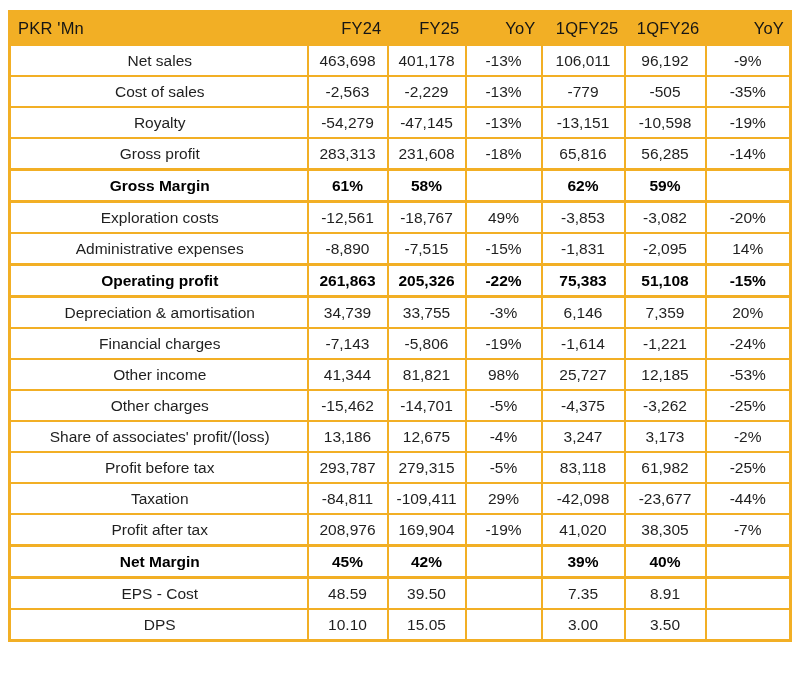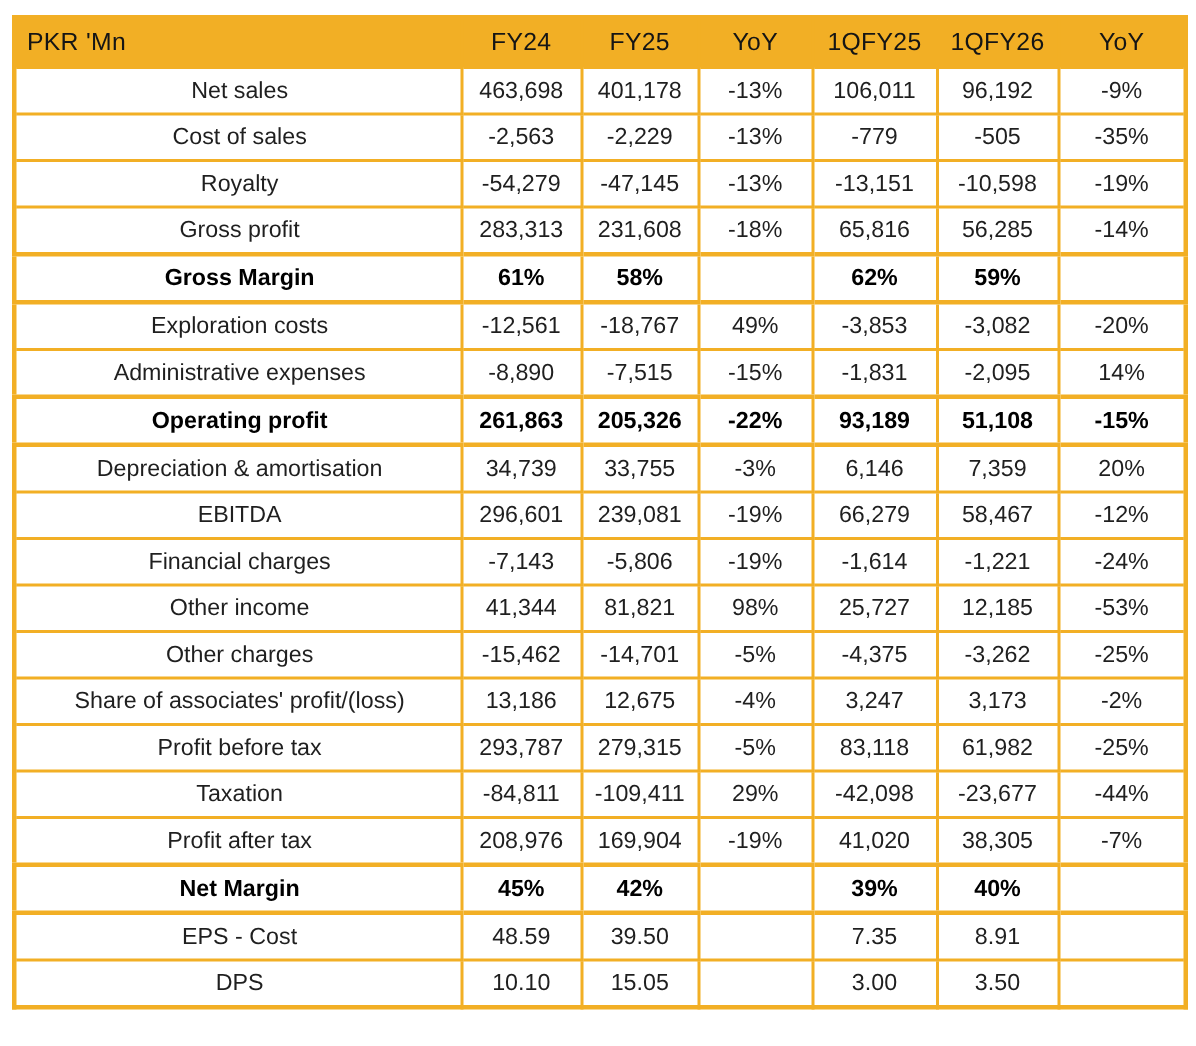--- a/index.html
+++ b/index.html
@@ -26,20 +26,21 @@
     color:#151515;
     font-weight:normal;
     font-size:16.5px;
     text-align:center;
     padding:6px 5px;
     border:2px solid var(--gold);
     letter-spacing:0.2px;
   }
   table.fin th + th{
     border-left:2px solid var(--gold-light);
+    text-align:right;
   }
   table.fin th.label{ text-align:left; padding-left:7px; }
   table.fin td{
     border:2px solid var(--gold);
     font-size:15.5px;
     text-align:center;
     padding:4px 5px;
     line-height:21px;
     background:#ffffff;
     white-space:nowrap;
@@ -141,43 +142,34 @@
           <td>-15%</td>
           <td>-1,831</td>
           <td>-2,095</td>
           <td>14%</td>
         </tr>
         <tr class="bold">
           <td class="label">Operating profit</td>
           <td>261,863</td>
           <td>205,326</td>
           <td>-22%</td>
-          <td>93,189</td>
+          <td>75,383</td>
           <td>51,108</td>
           <td>-15%</td>
         </tr>
         <tr>
           <td class="label">Depreciation &amp; amortisation</td>
           <td>34,739</td>
           <td>33,755</td>
           <td>-3%</td>
           <td>6,146</td>
           <td>7,359</td>
           <td>20%</td>
         </tr>
         <tr>
-          <td class="label">EBITDA</td>
-          <td>296,601</td>
-          <td>239,081</td>
-          <td>-19%</td>
-          <td>66,279</td>
-          <td>58,467</td>
-          <td>-12%</td>
-        </tr>
-        <tr>
           <td class="label">Financial charges</td>
           <td>-7,143</td>
           <td>-5,806</td>
           <td>-19%</td>
           <td>-1,614</td>
           <td>-1,221</td>
           <td>-24%</td>
         </tr>
         <tr>
           <td class="label">Other income</td>

